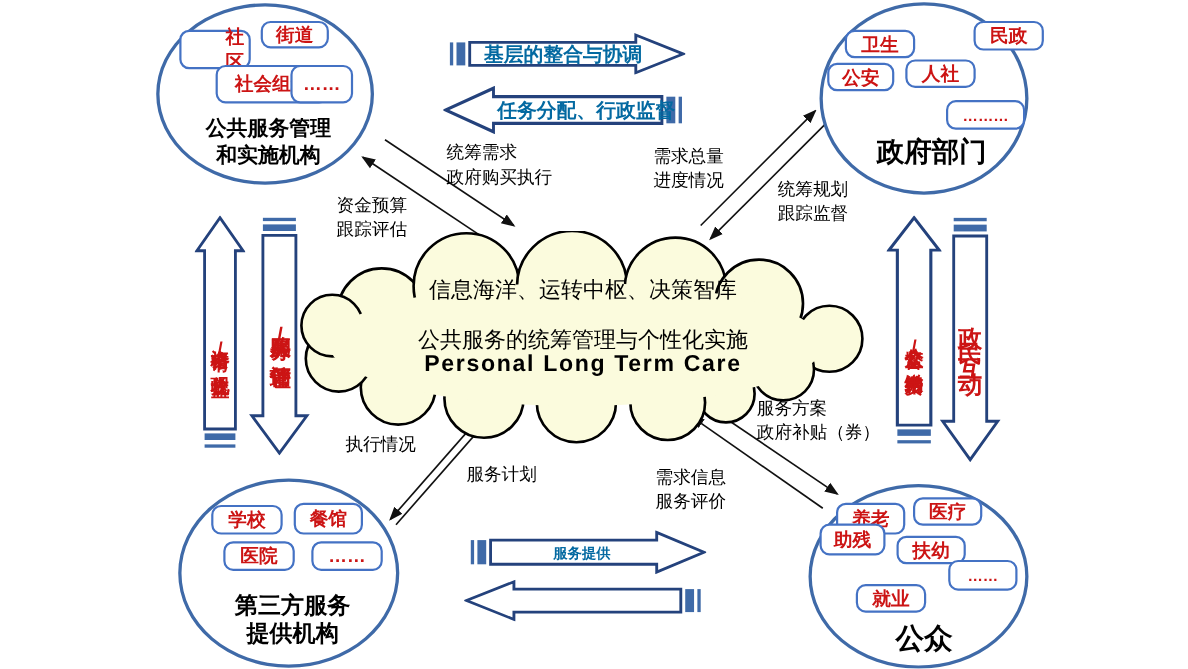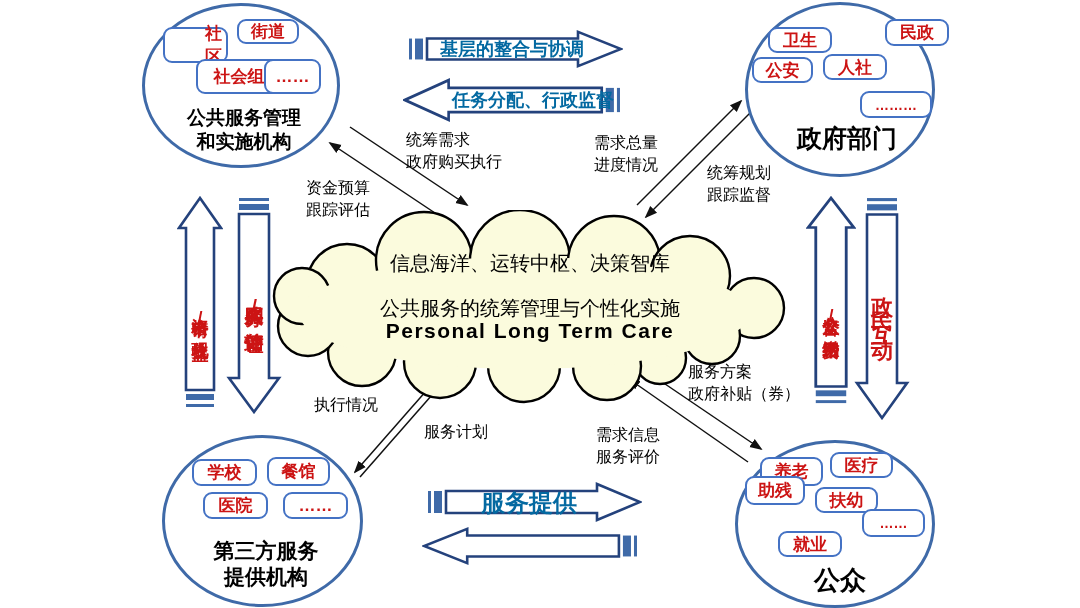--- a/index.html
+++ b/index.html
@@ -110,21 +110,21 @@
     <rect class="ba-stripe" x="200" y="9" width="8" height="22"></rect>
     <path class="ba-path" d="M196,9 H45 V2 L2,20 L45,38 V31 H196 Z"></path>
   </svg>
   <div class="atext" style="left:447px;top:86px;width:172px;height:28px;font-size:18px;">任务分配、行政监督</div>
 
   <svg class="abs z3" style="left:427px;top:482px;" width="215" height="40" viewBox="0 0 215 40" preserveAspectRatio="none">
     <rect class="ba-stripe" x="1" y="9" width="3" height="22"></rect>
     <rect class="ba-stripe" x="7" y="9" width="8" height="22"></rect>
     <path class="ba-path" d="M19,9 H170 V2 L213,20 L170,38 V31 H19 Z"></path>
   </svg>
-  <div class="atext" style="left:443px;top:490px;width:172px;height:25px;font-size:24px;">服务提供</div>
+  <div class="atext" style="left:443px;top:490px;width:172px;height:25px;font-size:13px;">服务提供</div>
 
   <svg class="abs z3" style="left:422px;top:527px;" width="216" height="38" viewBox="0 0 215 40" preserveAspectRatio="none">
     <rect class="ba-stripe" x="211" y="9" width="3" height="22"></rect>
     <rect class="ba-stripe" x="200" y="9" width="8" height="22"></rect>
     <path class="ba-path" d="M196,9 H45 V2 L2,20 L45,38 V31 H196 Z"></path>
   </svg>
 
   <svg class="abs z3" style="left:177px;top:196px;" width="46" height="216" viewBox="0 0 46 216" preserveAspectRatio="none">
     <path class="ba-path" d="M9,194 V32 H2 L23,2 L44,32 H37 V194 Z"></path>
     <rect class="ba-stripe" x="9" y="198" width="28" height="6"></rect>

